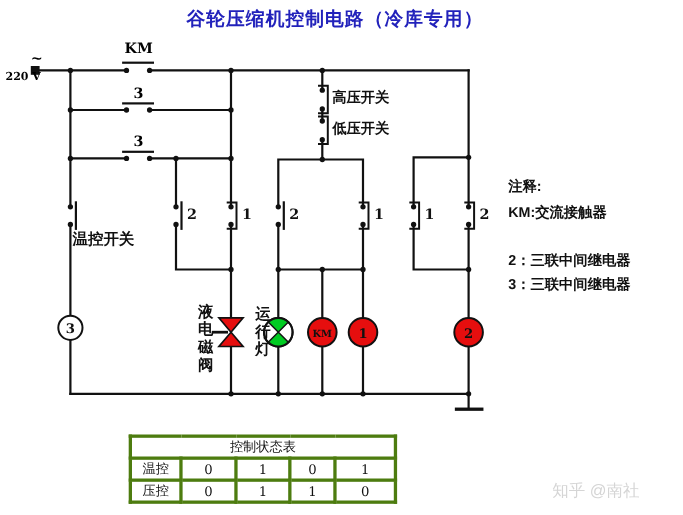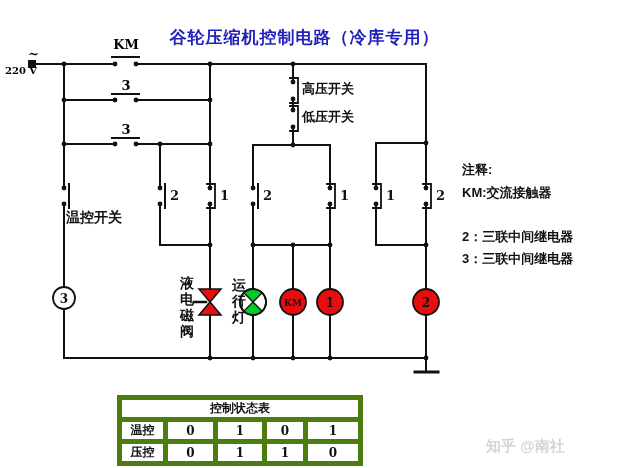--- a/index.html
+++ b/index.html
@@ -2,40 +2,40 @@
 <html><head>
 <meta charset="utf-8">
 <style>
   html,body{margin:0;padding:0;background:#ffffff;}
   #stage{
     position:relative;width:621px;height:468px;background:#ffffff;
     font-family:"Liberation Sans",sans-serif;overflow:hidden;
   }
   .abs{position:absolute;}
   .cjk{font-family:"Liberation Sans",sans-serif;font-weight:bold;color:#111;}
-  #title{left:0;top:6px;width:609px;text-align:center;font-size:17px;font-weight:bold;letter-spacing:1px;margin-top:20px;}
+  #title{left:0;top:6px;width:609px;text-align:center;font-size:17px;font-weight:bold;letter-spacing:1px;}
   #power-label{left:5px;top:37px;font-size:10px;font-family:"DejaVu Serif",serif;font-weight:bold;margin-top:28px;}
   #ac-tilde{left:28px;top:46px;font-size:13px;font-family:"DejaVu Serif",serif;font-weight:bold;}
   #km-label{left:106px;top:37px;width:40px;text-align:center;font-size:13px;font-weight:bold;font-family:"DejaVu Serif",serif;}
   .bar3{width:20px;text-align:center;font-size:13px;font-weight:bold;font-family:"DejaVu Serif",serif;}
   #aux3-upper{left:116px;top:78px;}
   #aux3-lower{left:116px;top:122px;}
   #hp-label{left:302px;top:80px;font-size:13px;}
   #lp-label{left:302px;top:108px;font-size:13px;}
   #temp-label{left:66px;top:209px;font-size:14px;}
   .cnum{font-size:13px;font-family:"DejaVu Serif",serif;font-weight:bold;color:#111;}
   .vtext{width:16px;line-height:16px;font-size:14px;word-break:break-all;text-align:center;}
   #valve-label{left:179px;top:275px;}
   #lamp-label{left:231px;top:277px;}
   .note{left:462px;font-size:13px;}
   #state-table{position:absolute;left:117px;top:395px;border-collapse:collapse;table-layout:fixed;}
-  #state-table td{border:5px solid #4d7c0f;text-align:center;padding:0;font-size:12px;font-weight:bold;color:#111;
+  #state-table td{border:3px solid #4d7c0f;text-align:center;padding:0;font-size:12px;font-weight:normal;color:#111;
     font-family:"Liberation Sans",sans-serif;overflow:hidden;white-space:nowrap;}
   #state-table td.digit{font-family:"DejaVu Serif",serif;}
-  #watermark{left:486px;top:437px;font-size:15px;font-weight:bold;text-align:right;}
+  #watermark{left:502px;top:437px;font-size:15px;font-weight:normal;text-align:right;}
 </style>
 </head>
 <body>
 
 <div id="stage">
 
   <svg class="abs" width="621" height="468" viewBox="0 0 621 468" style="left:0;top:0" stroke-linecap="square">
 
     <g stroke="#111111" stroke-width="2" fill="none">
       <path d="M32 64 H115 M136 64 H426"></path>

